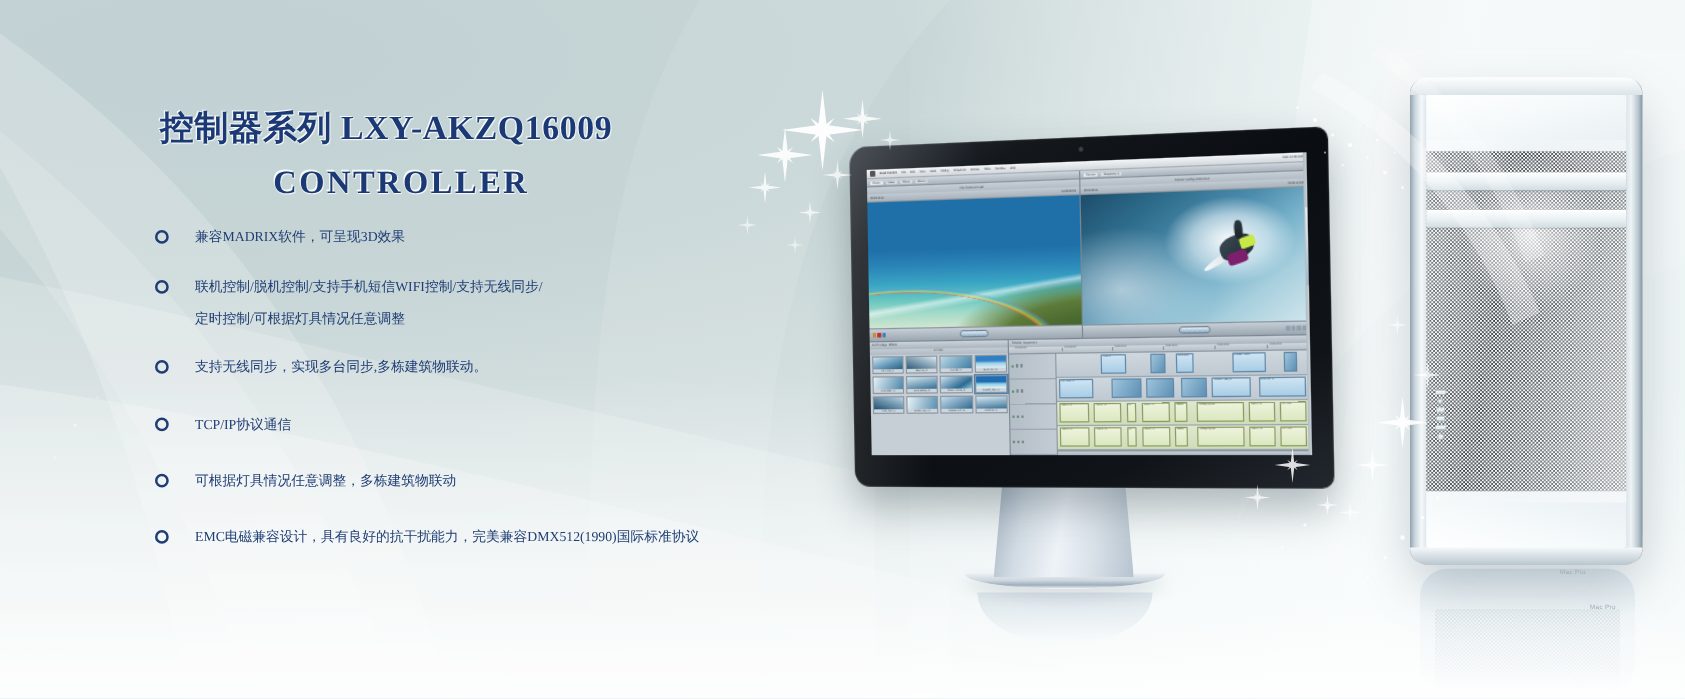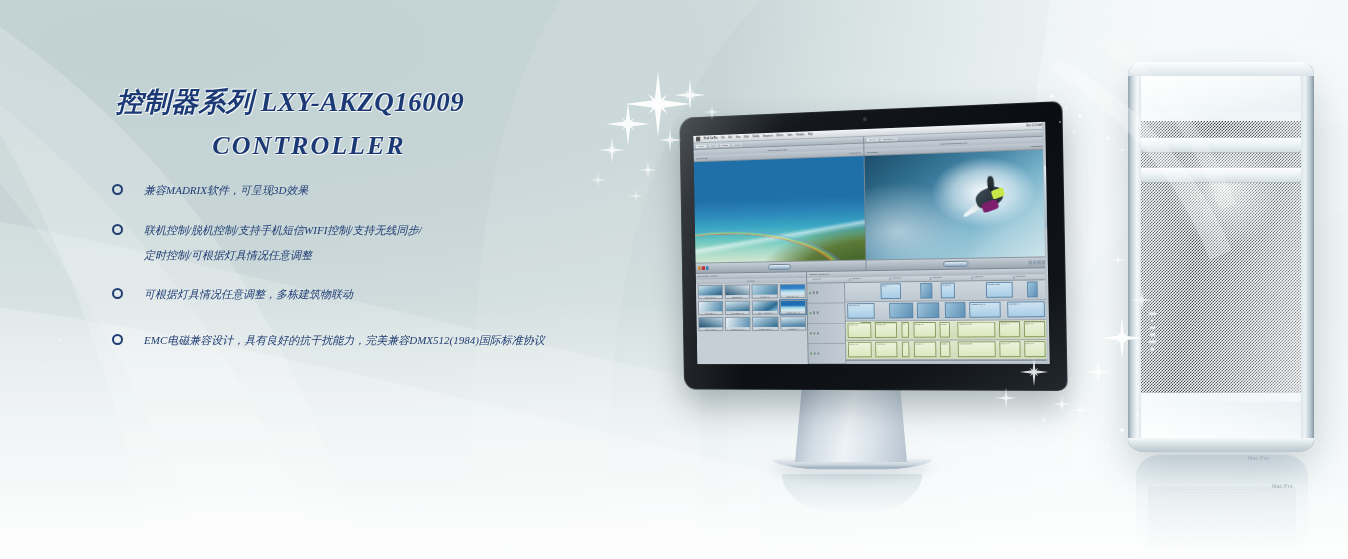--- a/index.html
+++ b/index.html
@@ -25,21 +25,21 @@
   }
   .bg-bottom-wash{
     position:absolute; left:0; bottom:0; width:100%; height:46%;
     background:linear-gradient(to top, rgba(255,255,255,.92) 0%, rgba(252,254,254,.62) 28%, rgba(255,255,255,0) 100%);
   }
   
   .swoosh{ position:absolute; inset:0; }
   .swoosh svg{ position:absolute; inset:0; width:100%; height:100%; }
 
   
-  .copy{ position:absolute; left:4px; top:0; width:700px; height:100%; z-index:30;font-style:italic; }
+  .copy{ position:absolute; left:16px; top:0; width:700px; height:100%; z-index:30; }
 
   .title-wrap{ position:absolute; left:0; top:84px; width:660px; text-align:left; }
   .title-1{
     font-size:27px; font-weight:bold; letter-spacing:.5px;
     color:#1b3a75; padding-left:112px;
     text-shadow: -1px -1px 0 rgba(255,255,255,.85), 1px 1px 0 rgba(255,255,255,.55),
                  0 1px 1px rgba(255,255,255,.8);
   }
   .title-2{
     font-size:26px; font-weight:bold; letter-spacing:2px;
@@ -760,28 +760,36 @@
         <span class="b-dot"></span>
         <span class="b-line">兼容MADRIX软件，可呈现3D效果</span>
       </div>
 
       <div class="bullet">
         <span class="b-dot"></span>
         <span class="b-line">联机控制/脱机控制/支持手机短信WIFI控制/支持无线同步/</span>
         <span class="b-line">定时控制/可根据灯具情况任意调整</span>
       </div>
 
-
+      <div class="bullet">
+        <span class="b-dot"></span>
+        <span class="b-line">支持无线同步，实现多台同步,多栋建筑物联动。</span>
+      </div>
+
+      <div class="bullet">
+        <span class="b-dot"></span>
+        <span class="b-line">TCP/IP协议通信</span>
+      </div>
 
       <div class="bullet">
         <span class="b-dot"></span>
         <span class="b-line">可根据灯具情况任意调整，多栋建筑物联动</span>
       </div>
 
       <div class="bullet">
         <span class="b-dot"></span>
-        <span class="b-line">EMC电磁兼容设计，具有良好的抗干扰能力，完美兼容DMX512(1984)国际标准协议</span>
+        <span class="b-line">EMC电磁兼容设计，具有良好的抗干扰能力，完美兼容DMX512(1990)国际标准协议</span>
       </div>
 
     </div>
   </div>
 
 </div>
 
 </body></html>

